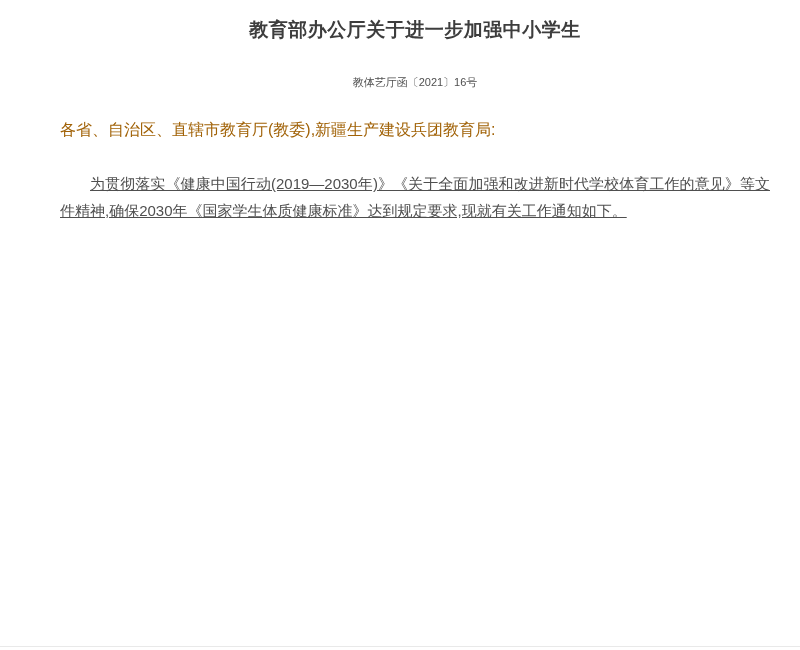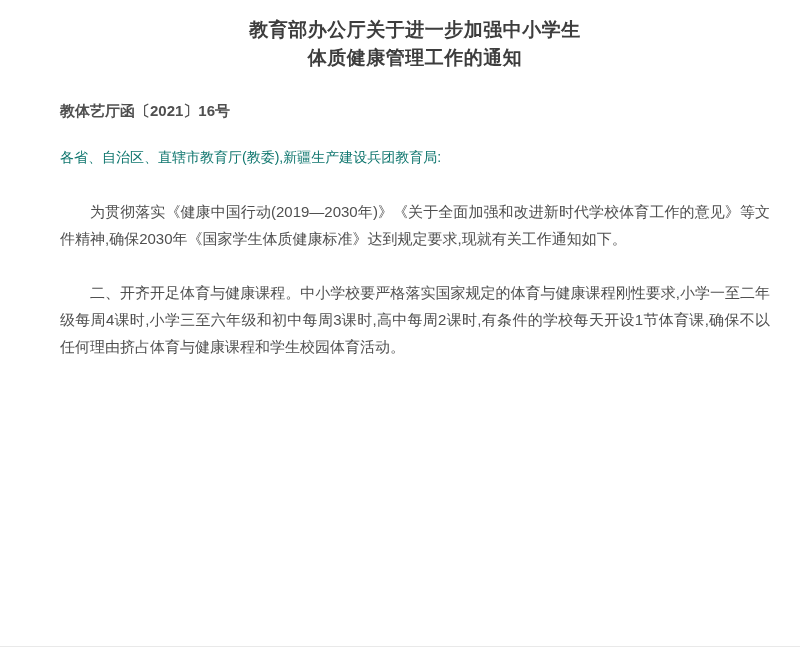--- a/index.html
+++ b/index.html
@@ -22,66 +22,64 @@
   .doc-title {
     text-align: center;
     font-size: 19px;
     font-weight: bold;
     line-height: 28px;
     color: #3d3d3d;
     letter-spacing: 0.5px;
   }
   .doc-number {
     margin-top: 25px;
-    text-align: left;
-    font-size: 15px;
+    text-align: center;
+    font-size: 11px;
     line-height: 27px;
     color: #4f4f4f;
-    font-weight: bold;
   }
   .salutation {
     margin-top: 20px;
-    font-size: 14px;
+    font-size: 16px;
     line-height: 27px;
-    color: #0f766e;
+    color: #a16207;
   }
   .body-paragraph {
     margin-top: 27px;
     font-size: 15px;
     line-height: 27px;
     text-indent: 2em;
     text-align: justify;
     color: #4f4f4f;
+    text-decoration: underline;
   }
   .bottom-divider {
     position: absolute;
     left: 0;
     right: 0;
     top: 646px;
     height: 1px;
     background: #e9e9e9;
   }
 </style>
 </head>
 <body>
 
 <div class="page">
   <div class="doc">
 
     <h1 class="doc-title">
       <span>教育部办公厅关于进一步加强中小学生</span><br>
-      <span>体质健康管理工作的通知</span>
     </h1>
 
     <div class="doc-number">教体艺厅函〔2021〕16号</div>
 
     <div class="salutation">各省、自治区、直辖市教育厅(教委),新疆生产建设兵团教育局:</div>
 
     <p class="body-paragraph">为贯彻落实《健康中国行动(2019—2030年)》《关于全面加强和改进新时代学校体育工作的意见》等文件精神,确保2030年《国家学生体质健康标准》达到规定要求,现就有关工作通知如下。</p>
 
 
-    <p class="body-paragraph">二、开齐开足体育与健康课程。中小学校要严格落实国家规定的体育与健康课程刚性要求,小学一至二年级每周4课时,小学三至六年级和初中每周3课时,高中每周2课时,有条件的学校每天开设1节体育课,确保不以任何理由挤占体育与健康课程和学生校园体育活动。</p>
 
 
   </div>
 
   <div class="bottom-divider"></div>
 </div>
 
 </body></html>

